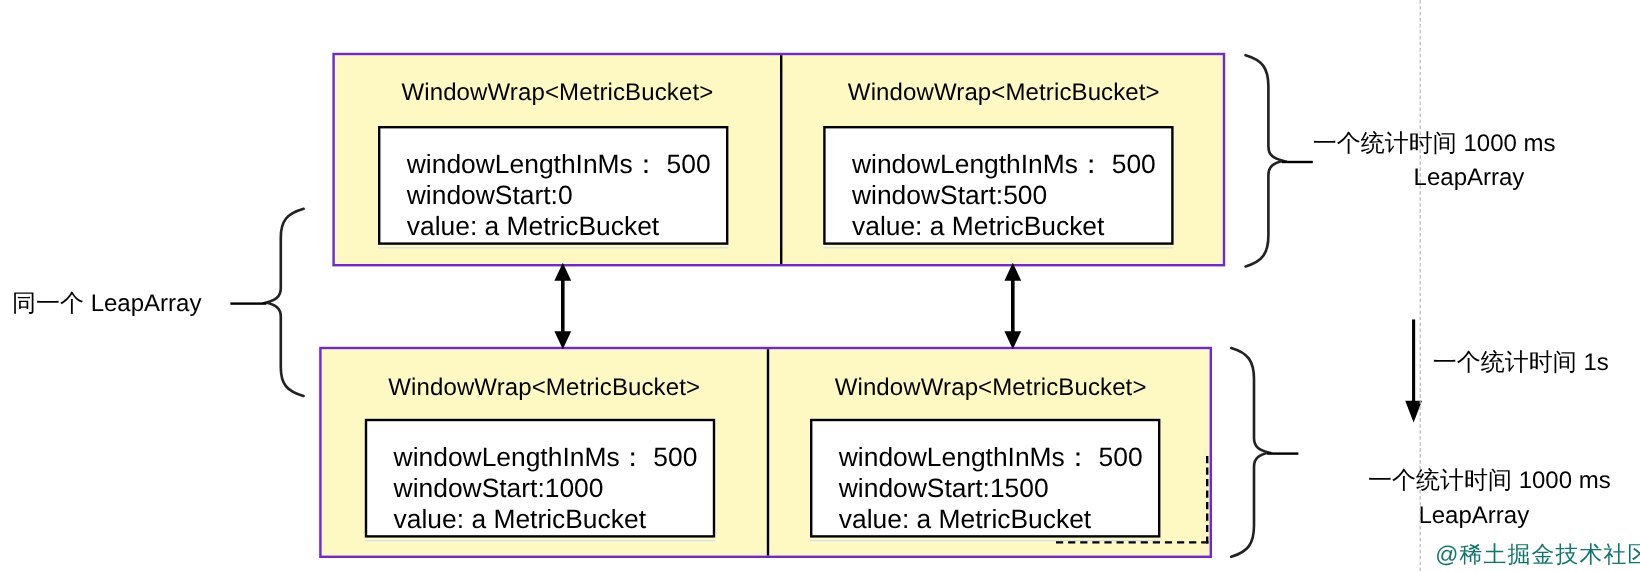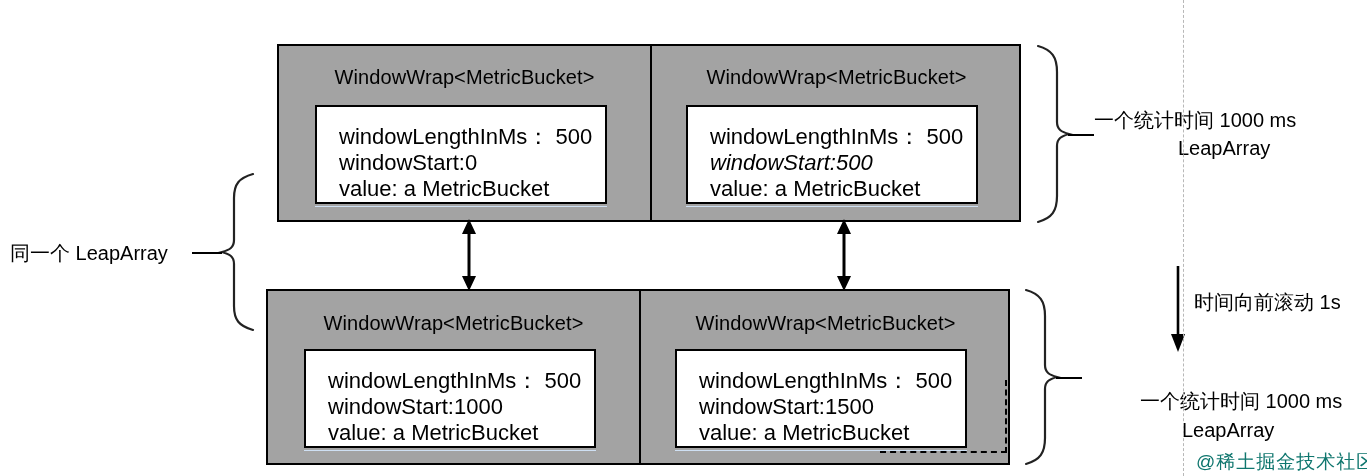--- a/index.html
+++ b/index.html
@@ -15,22 +15,22 @@
     position: relative;
     width: 1367px;
     height: 476px;
     background: #ffffff;
     overflow: hidden;
   }
 
   
   .outer-box {
     position: absolute;
-    border: 2px solid #000000;
-    background: #a3a3a3;
+    border: 2px solid #6d28d9;
+    background: #fef9c3;
     box-sizing: border-box;
   }
   .outer-divider {
     position: absolute;
     top: 0;
     bottom: 0;
     width: 0;
     border-left: 2px solid #000000;
   }
   .cell {
@@ -141,21 +141,21 @@
         <div class="inner-line" style="top:45px;">windowStart:0</div>
         <div class="inner-line" style="top:71px;">value: a MetricBucket</div>
       </div>
       <div class="blue-underline" style="left:36px; top:160px; width:292px;"></div>
     </div>
 
     <div class="cell" style="left:371px; width:373px;">
       <div class="cell-title" style="top:20px;">WindowWrap&lt;MetricBucket&gt;</div>
       <div class="inner-box" style="left:36px; top:59px; width:292px; height:99px;">
         <div class="inner-line" style="top:19px;">windowLengthInMs： 500</div>
-        <div class="inner-line" style="top:45px;font-style:italic;">windowStart:500</div>
+        <div class="inner-line" style="top:45px;">windowStart:500</div>
         <div class="inner-line" style="top:71px;">value: a MetricBucket</div>
       </div>
       <div class="blue-underline" style="left:36px; top:160px; width:292px;"></div>
     </div>
   </div>
 
   <div class="outer-box" style="left:266px; top:289px; width:744px; height:176px;">
     <div class="outer-divider" style="left:371px;"></div>
 
     <div class="cell" style="left:0px; width:371px;">
@@ -226,19 +226,19 @@
   <div class="leader" style="left:1056px; top:377px; width:26px;"></div>
   <div class="anno center" style="left:1140px; top:389px;">一个统计时间 1000 ms</div>
   <div class="anno center" style="left:1182px; top:418px;">LeapArray</div>
 
   <div class="down-arrow" style="left:1168px; top:266px; width:20px; height:86px;">
     <svg width="20" height="86" viewBox="0 0 20 86">
       <line x1="10" y1="0" x2="10" y2="72" stroke="#000000" stroke-width="2.6"></line>
       <polygon points="10,86 3,68 17,68" fill="#000000"></polygon>
     </svg>
   </div>
-  <div class="anno" style="left:1194px; top:290px;">时间向前滚动 1s</div>
+  <div class="anno" style="left:1194px; top:290px;">一个统计时间 1s</div>
 
   <div class="timeline-dash" style="left:1183px; top:0px; height:476px;"></div>
 
   <div class="watermark" style="left:1196px; top:449px;">@稀土掘金技术社区</div>
 
 </div>
 
 </body></html>

